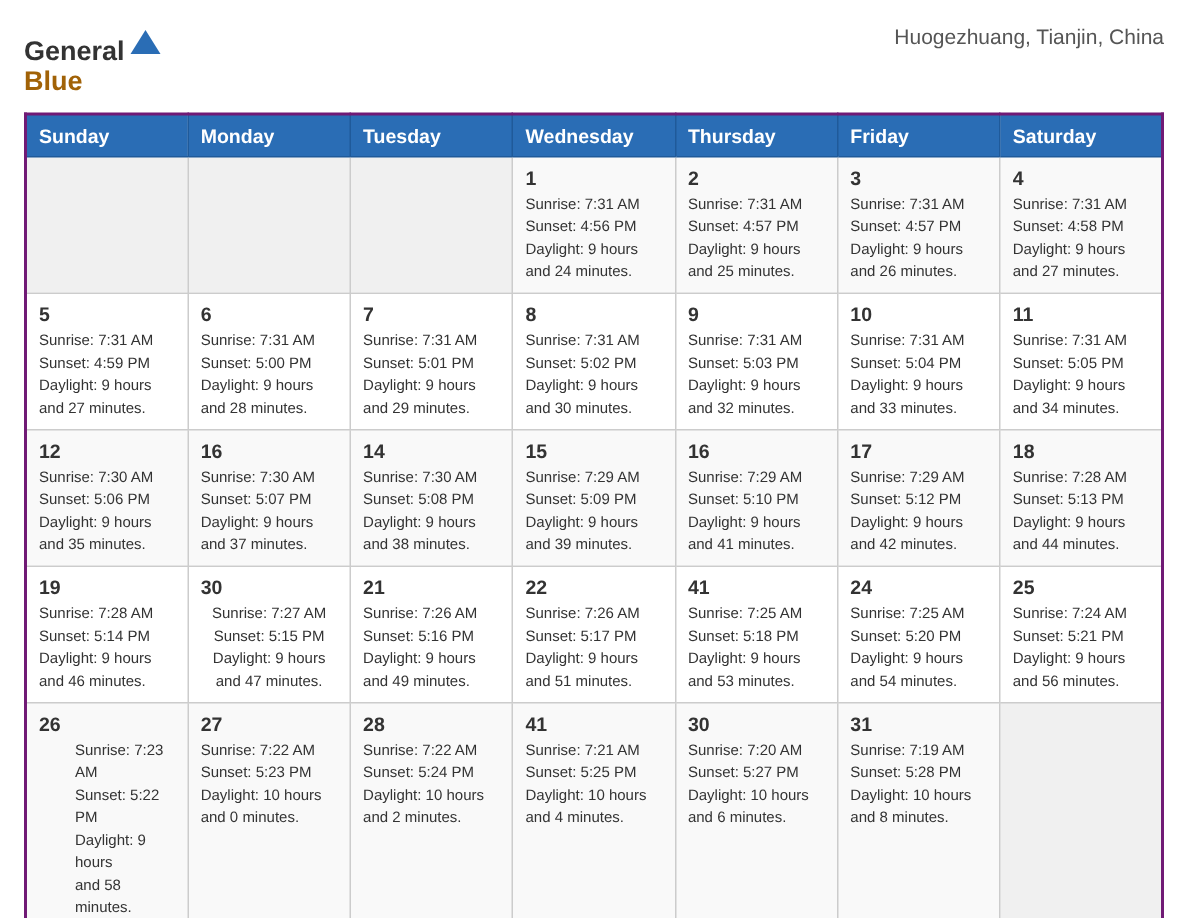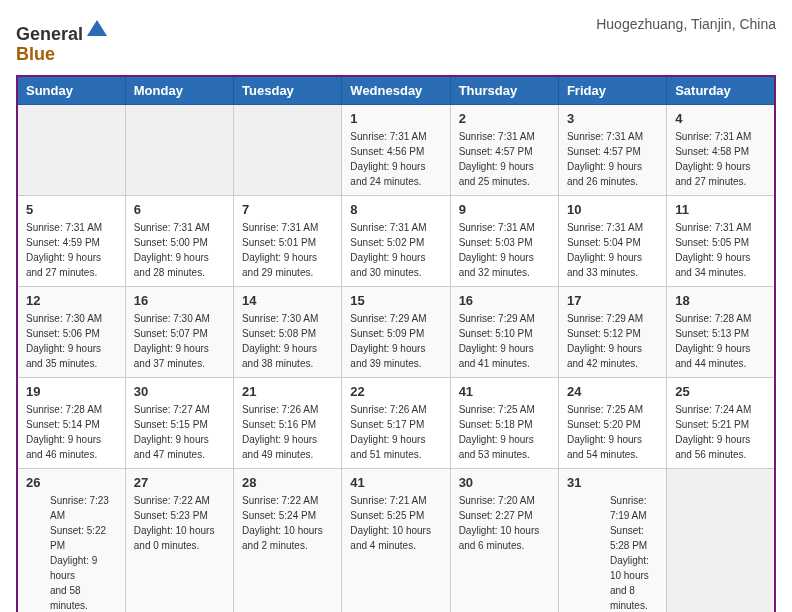--- a/index.html
+++ b/index.html
@@ -261,21 +261,21 @@
       <tr>
         <td>
           <span class="day-number">19</span>
           <div class="day-info" style="white-space: pre-line;">Sunrise: 7:28 AM
 Sunset: 5:14 PM
 Daylight: 9 hours
 and 46 minutes.</div>
         </td>
         <td>
           <span class="day-number">30</span>
-          <div class="day-info" style="white-space: pre-line;">Sunrise: 7:27 AM
+          <div class="day-info" style="white-space: pre-line; text-align: center;">Sunrise: 7:27 AM
 Sunset: 5:15 PM
 Daylight: 9 hours
 and 47 minutes.</div>
         </td>
         <td>
           <span class="day-number">21</span>
           <div class="day-info" style="white-space: pre-line;">Sunrise: 7:26 AM
 Sunset: 5:16 PM
 Daylight: 9 hours
 and 49 minutes.</div>
@@ -334,27 +334,27 @@
         <td>
           <span class="day-number">41</span>
           <div class="day-info" style="white-space: pre-line;">Sunrise: 7:21 AM
 Sunset: 5:25 PM
 Daylight: 10 hours
 and 4 minutes.</div>
         </td>
         <td>
           <span class="day-number">30</span>
           <div class="day-info" style="white-space: pre-line;">Sunrise: 7:20 AM
-Sunset: 2:27 PM
+Sunset: 5:27 PM
 Daylight: 10 hours
 and 6 minutes.</div>
         </td>
         <td>
           <span class="day-number">31</span>
-          <div class="day-info" style="white-space: pre-line; margin-left: 43px;">Sunrise: 7:19 AM
+          <div class="day-info" style="white-space: pre-line;">Sunrise: 7:19 AM
 Sunset: 5:28 PM
 Daylight: 10 hours
 and 8 minutes.</div>
         </td>
         <td class="empty-cell"></td>
       </tr>
     </tbody>
 </table>
 
 </body></html>

